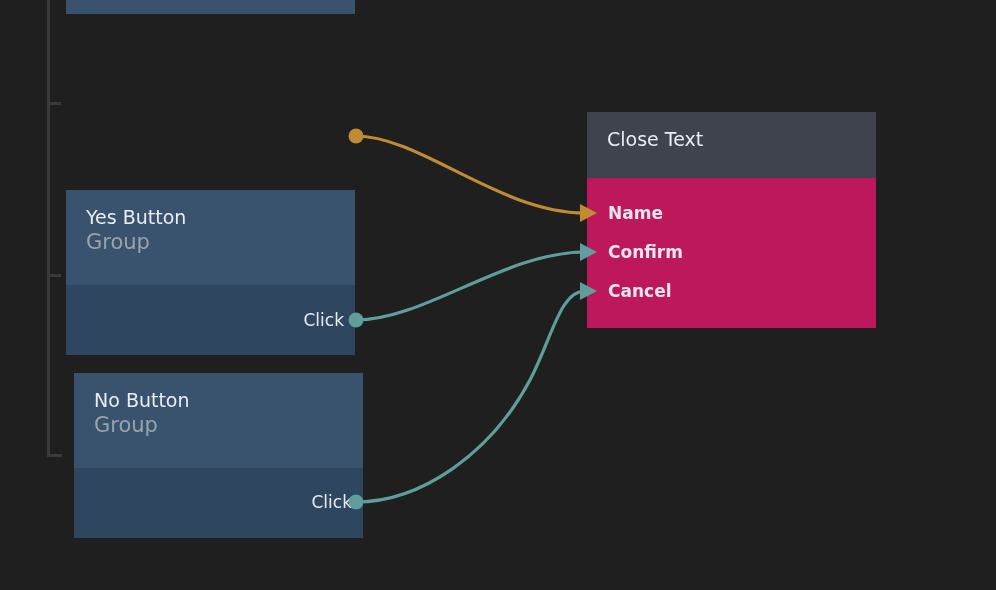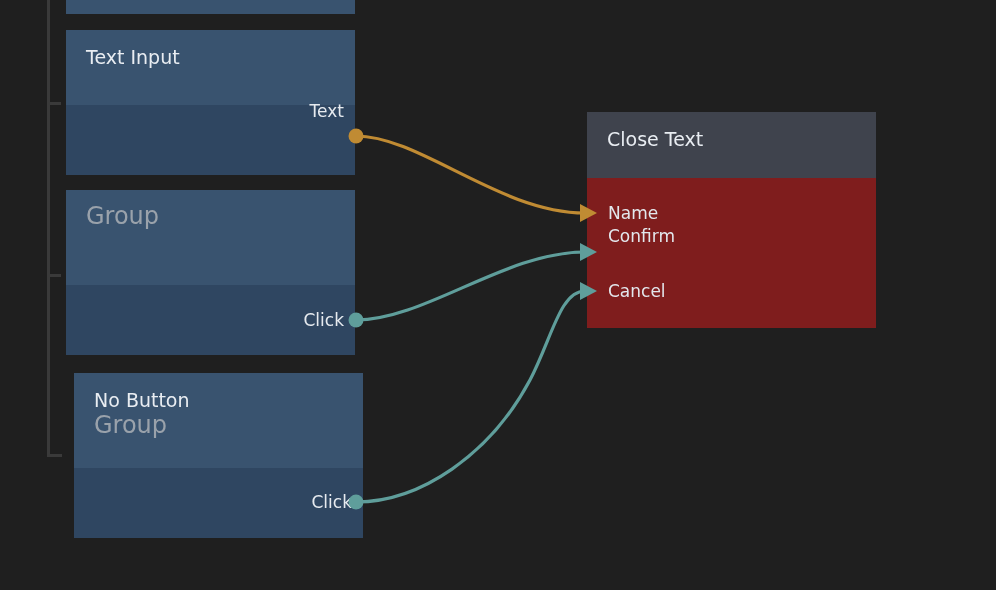--- a/index.html
+++ b/index.html
@@ -42,36 +42,37 @@
   .node-blue .node-header {
     background: #39536f;
   }
   .node-blue .node-body {
     background: #2f4661;
   }
   .node-dark .node-header {
     background: #3f434d;
   }
   .node-dark .node-body {
-    background: #7f1d1d;
+    background: #be185d;
+    font-weight: bold;
   }
 
   .node-header {
     position: relative;
     box-sizing: border-box;
     padding: 14px 20px 0 20px;
   }
   .node-title {
     font-size: 19px;
     color: #e9edf2;
     line-height: 26px;
     white-space: nowrap;
   }
   .node-subtitle {
-    font-size: 24px;
+    font-size: 21px;
     color: #9aa2ab;
     line-height: 25px;
     white-space: nowrap;
   }
   .node-body {
     position: relative;
     box-sizing: border-box;
     height: 100%;
   }
 
@@ -113,33 +114,24 @@
     <path d="M48.5 103.5 L61 103.5" fill="none" stroke="#3a3a3a" stroke-width="3"></path>
     <path d="M48.5 275.5 L61 275.5" fill="none" stroke="#3a3a3a" stroke-width="3"></path>
   </svg>
 
   <div class="node node-blue" style="left:66px; top:-16px; width:289px; height:30px;">
     <div class="node-header" style="height:30px; padding-top:0;">
       <div class="node-title"></div>
     </div>
   </div>
 
-  <div class="node node-blue" style="left:66px; top:30px; width:289px; height:145px;">
-    <div class="node-header" style="height:75px;">
-      <div class="node-title">Text Input</div>
-    </div>
-    <div class="node-body" style="height:70px;">
-      <div class="port-out" style="top:-4px;">
-        <span class="port-label">Text</span>
-      </div>
-    </div>
-  </div>
 
   <div class="node node-blue" style="left:66px; top:190px; width:289px; height:165px;">
     <div class="node-header" style="height:95px;">
+      <div class="node-title">Yes Button</div>
       <div class="node-subtitle">Group</div>
     </div>
     <div class="node-body" style="height:70px;">
       <div class="port-out" style="top:25px;">
         <span class="port-label">Click</span>
       </div>
     </div>
   </div>
 
   <div class="node node-blue" style="left:66px; top:373px; width:289px; height:213px;margin-left:8px;">
@@ -155,21 +147,21 @@
   </div>
 
   <div class="node node-dark" style="left:587px; top:112px; width:289px; height:216px;">
     <div class="node-header" style="height:66px;">
       <div class="node-title">Close Text</div>
     </div>
     <div class="node-body" style="height:150px;">
       <div class="port-in" style="top:25px;">
         <span class="port-label">Name</span>
       </div>
-      <div class="port-in" style="top:48px;justify-content:center;">
+      <div class="port-in" style="top:64px;justify-content:center;">
         <span class="port-label">Confirm</span>
       </div>
       <div class="port-in" style="top:103px;text-align:center;">
         <span class="port-label">Cancel</span>
       </div>
     </div>
   </div>
 
   <svg id="edges" viewBox="0 0 996 590" width="996" height="590">
 

